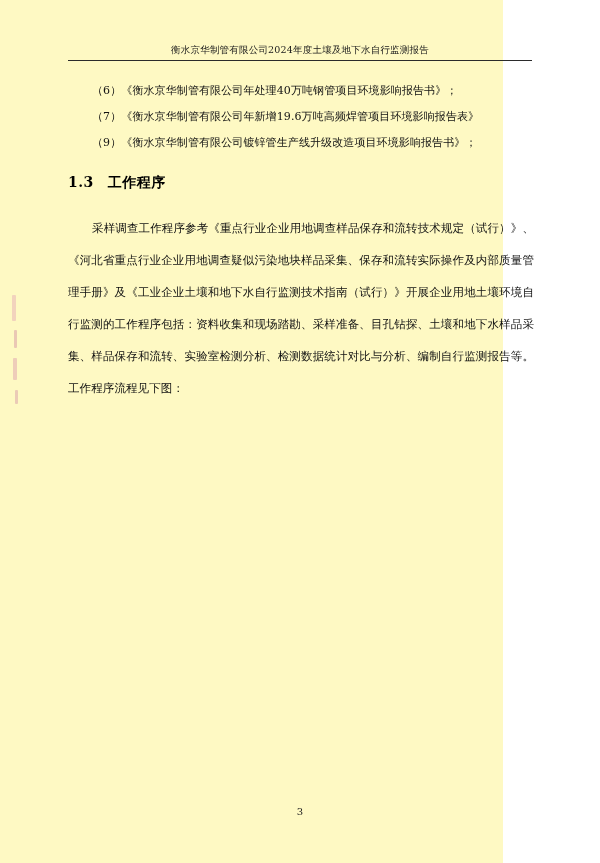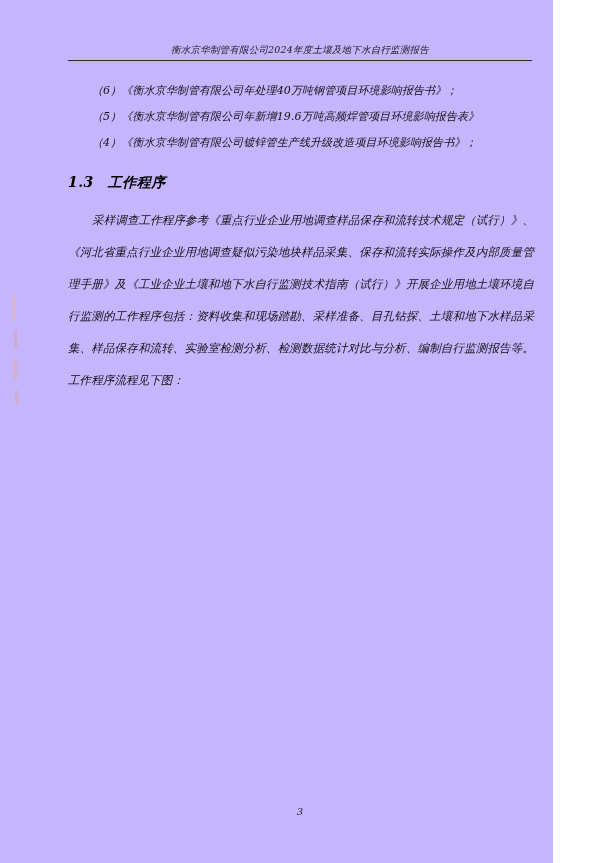--- a/index.html
+++ b/index.html
@@ -10,24 +10,23 @@
   body {
     width: 600px;
     height: 863px;
     position: relative;
     font-family: "DejaVu Sans", "Liberation Sans", sans-serif;
     overflow: hidden;
   }
   .page {
     position: absolute;
     left: 0; top: 0;
-    width: 553px;
+    width: 503px;
     height: 863px;
-    background: #c4b5fd;
-    font-style: italic;
+    background: #fef9c3;
   }
   
   .scan-mark {
     position: absolute;
     background: #e8b4b8;
     opacity: 0.55;
     border-radius: 1px;
   }
   .scan-mark.m1 { left: 12px; top: 295px; width: 4px; height: 26px; }
   .scan-mark.m2 { left: 14px; top: 330px; width: 3px; height: 18px; background: #d8a0a8; }
@@ -70,21 +69,21 @@
     letter-spacing: 0.1px;
     white-space: nowrap;
   }
 
   .section-heading {
     font-family: "DejaVu Serif", "Liberation Serif", serif;
     font-weight: bold;
     font-size: 14px;
     color: #000000;
     margin-top: 18px;
-    margin-bottom: 12px;
+    margin-bottom: 20px;
     letter-spacing: 0.5px;
   }
   .section-heading .num {
     display: inline-block;
     margin-right: 14px;
   }
 
   .para {
     font-family: "DejaVu Serif", "Liberation Serif", serif;
     font-size: 11.5px;
@@ -116,22 +115,22 @@
   <div class="scan-mark m2"></div>
   <div class="scan-mark m3"></div>
   <div class="scan-mark m4"></div>
 
   <div class="header">衡水京华制管有限公司2024年度土壤及地下水自行监测报告</div>
   <div class="header-rule"></div>
 
   <div class="content">
 
     <div class="list-item">（6）《衡水京华制管有限公司年处理40万吨钢管项目环境影响报告书》；</div>
-    <div class="list-item">（5）《衡水京华制管有限公司年新增19.6万吨高频焊管项目环境影响报告表》</div>
-    <div class="list-item">（4）《衡水京华制管有限公司镀锌管生产线升级改造项目环境影响报告书》；</div>
+    <div class="list-item">（7）《衡水京华制管有限公司年新增19.6万吨高频焊管项目环境影响报告表》</div>
+    <div class="list-item">（9）《衡水京华制管有限公司镀锌管生产线升级改造项目环境影响报告书》；</div>
 
     <div class="section-heading">
       <span class="num">1.3</span><span>工作程序</span>
     </div>
 
     <div class="para">采样调查工作程序参考《重点行业企业用地调查样品保存和流转技术规定（试行）》、《河北省重点行业企业用地调查疑似污染地块样品采集、保存和流转实际操作及内部质量管理手册》及《工业企业土壤和地下水自行监测技术指南（试行）》开展企业用地土壤环境自行监测的工作程序包括：资料收集和现场踏勘、采样准备、目孔钻探、土壤和地下水样品采集、样品保存和流转、实验室检测分析、检测数据统计对比与分析、编制自行监测报告等。工作程序流程见下图：</div>
 
   </div>
 
   <div class="footer">3</div>

